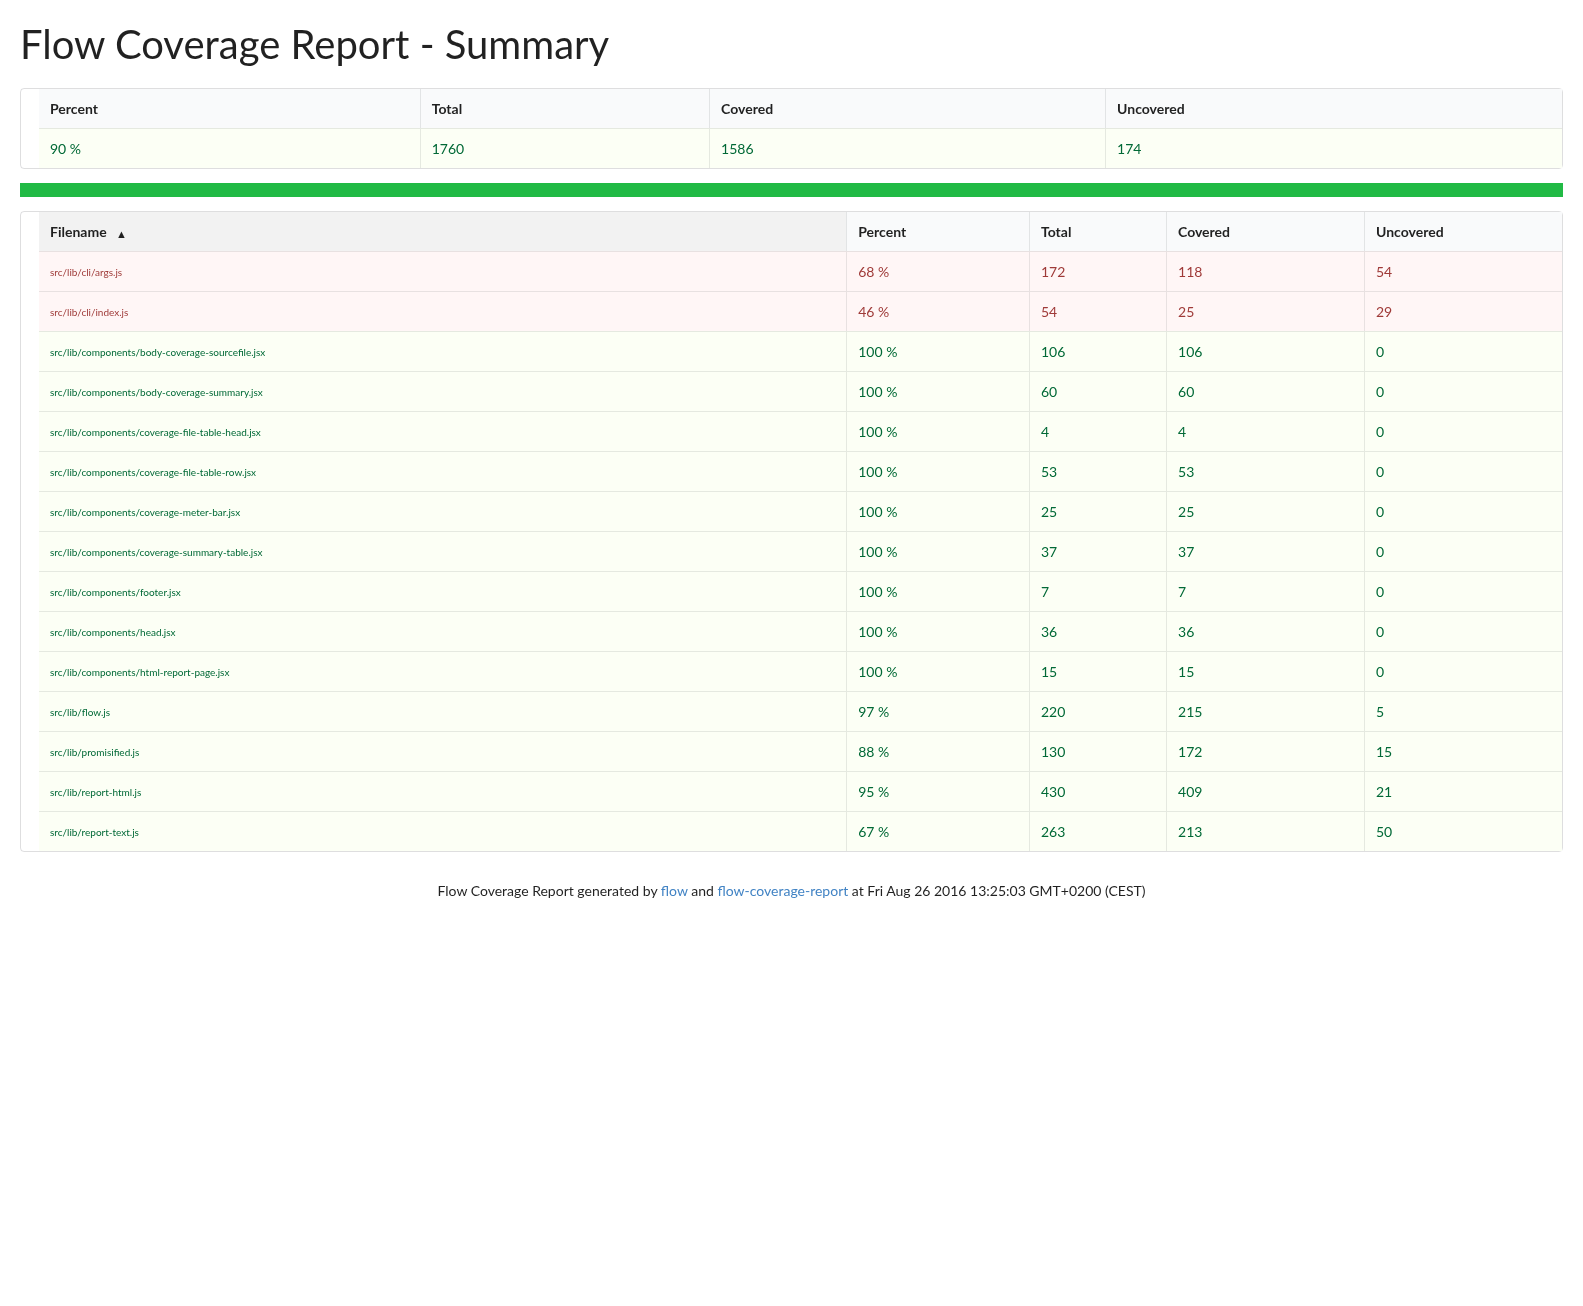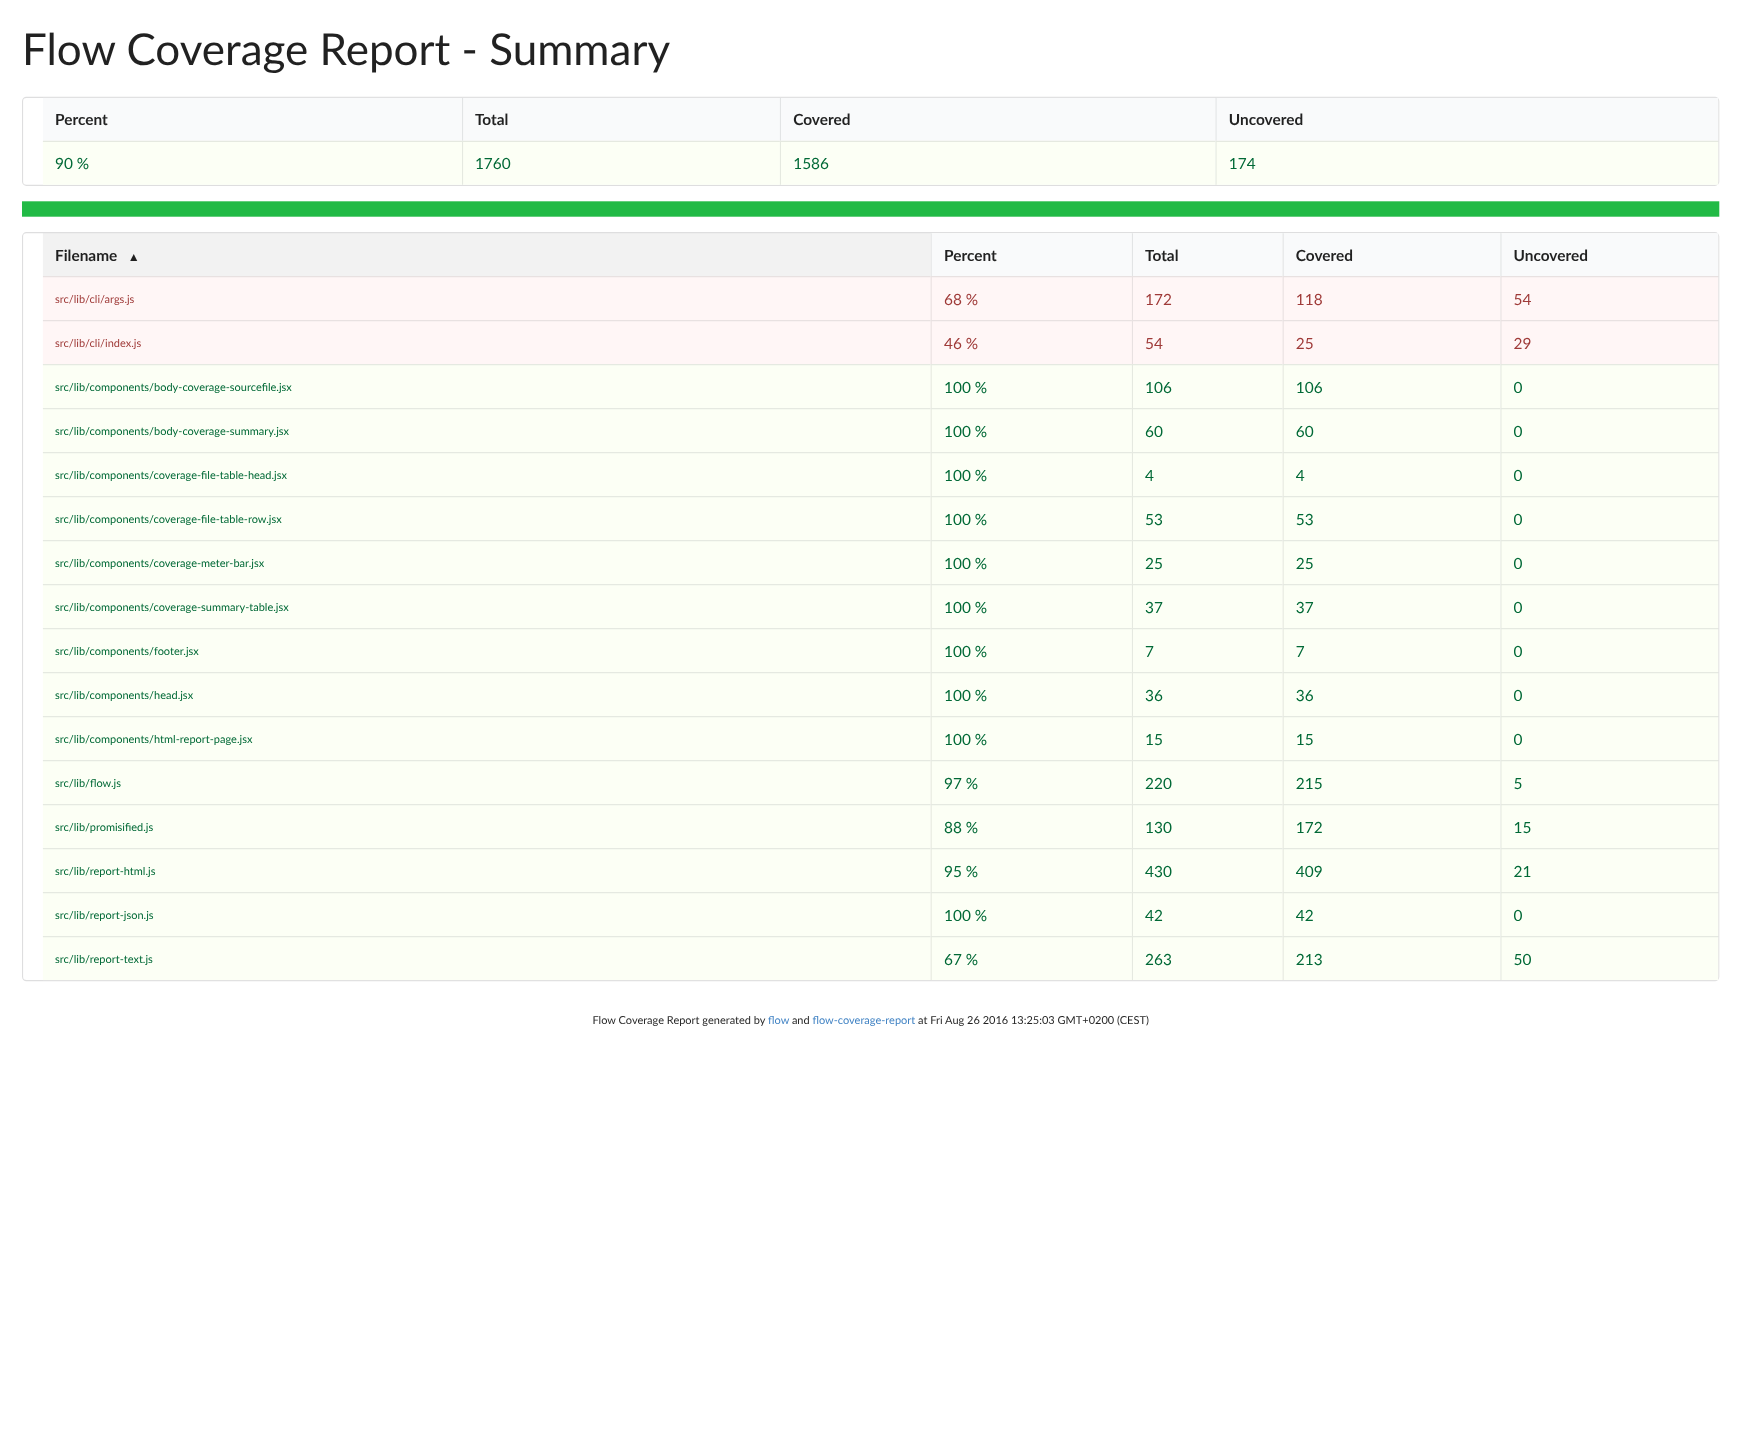--- a/index.html
+++ b/index.html
@@ -54,21 +54,21 @@
       margin-left: 6px;
       font-size: 11px;
       vertical-align: middle;
     }
     .row-green td { color: #016936; background: #fcfff5; }
     .row-red td { color: #9f3a38; background: #fff6f6; }
     .files-table td:first-child { font-size: 10px; }
     .footer {
       text-align: center;
       margin-top: 30px;
-      font-size: 10px;
+      font-size: 14px;
       color: rgba(0,0,0,0.87);
     }
     .footer a { color: #4183c4; text-decoration: none; }
     .col-filename { width: 53%; }
     .col-percent { width: 12%; }
     .col-total { width: 9%; }
     .col-covered { width: 13%; }
     .col-uncovered { width: 13%; }
   </style>
 </head>
@@ -203,27 +203,20 @@
         <td>15</td>
       </tr>
       <tr class="row-green">
         <td>src/lib/report-html.js</td>
         <td>95 %</td>
         <td>430</td>
         <td>409</td>
         <td>21</td>
       </tr>
       <tr class="row-green">
-        <td>src/lib/report-json.js</td>
-        <td>100 %</td>
-        <td>42</td>
-        <td>42</td>
-        <td>0</td>
-      </tr>
-      <tr class="row-green">
         <td>src/lib/report-text.js</td>
         <td>67 %</td>
         <td>263</td>
         <td>213</td>
         <td>50</td>
       </tr>
     </tbody>
 </table>
 
 <div class="footer">

